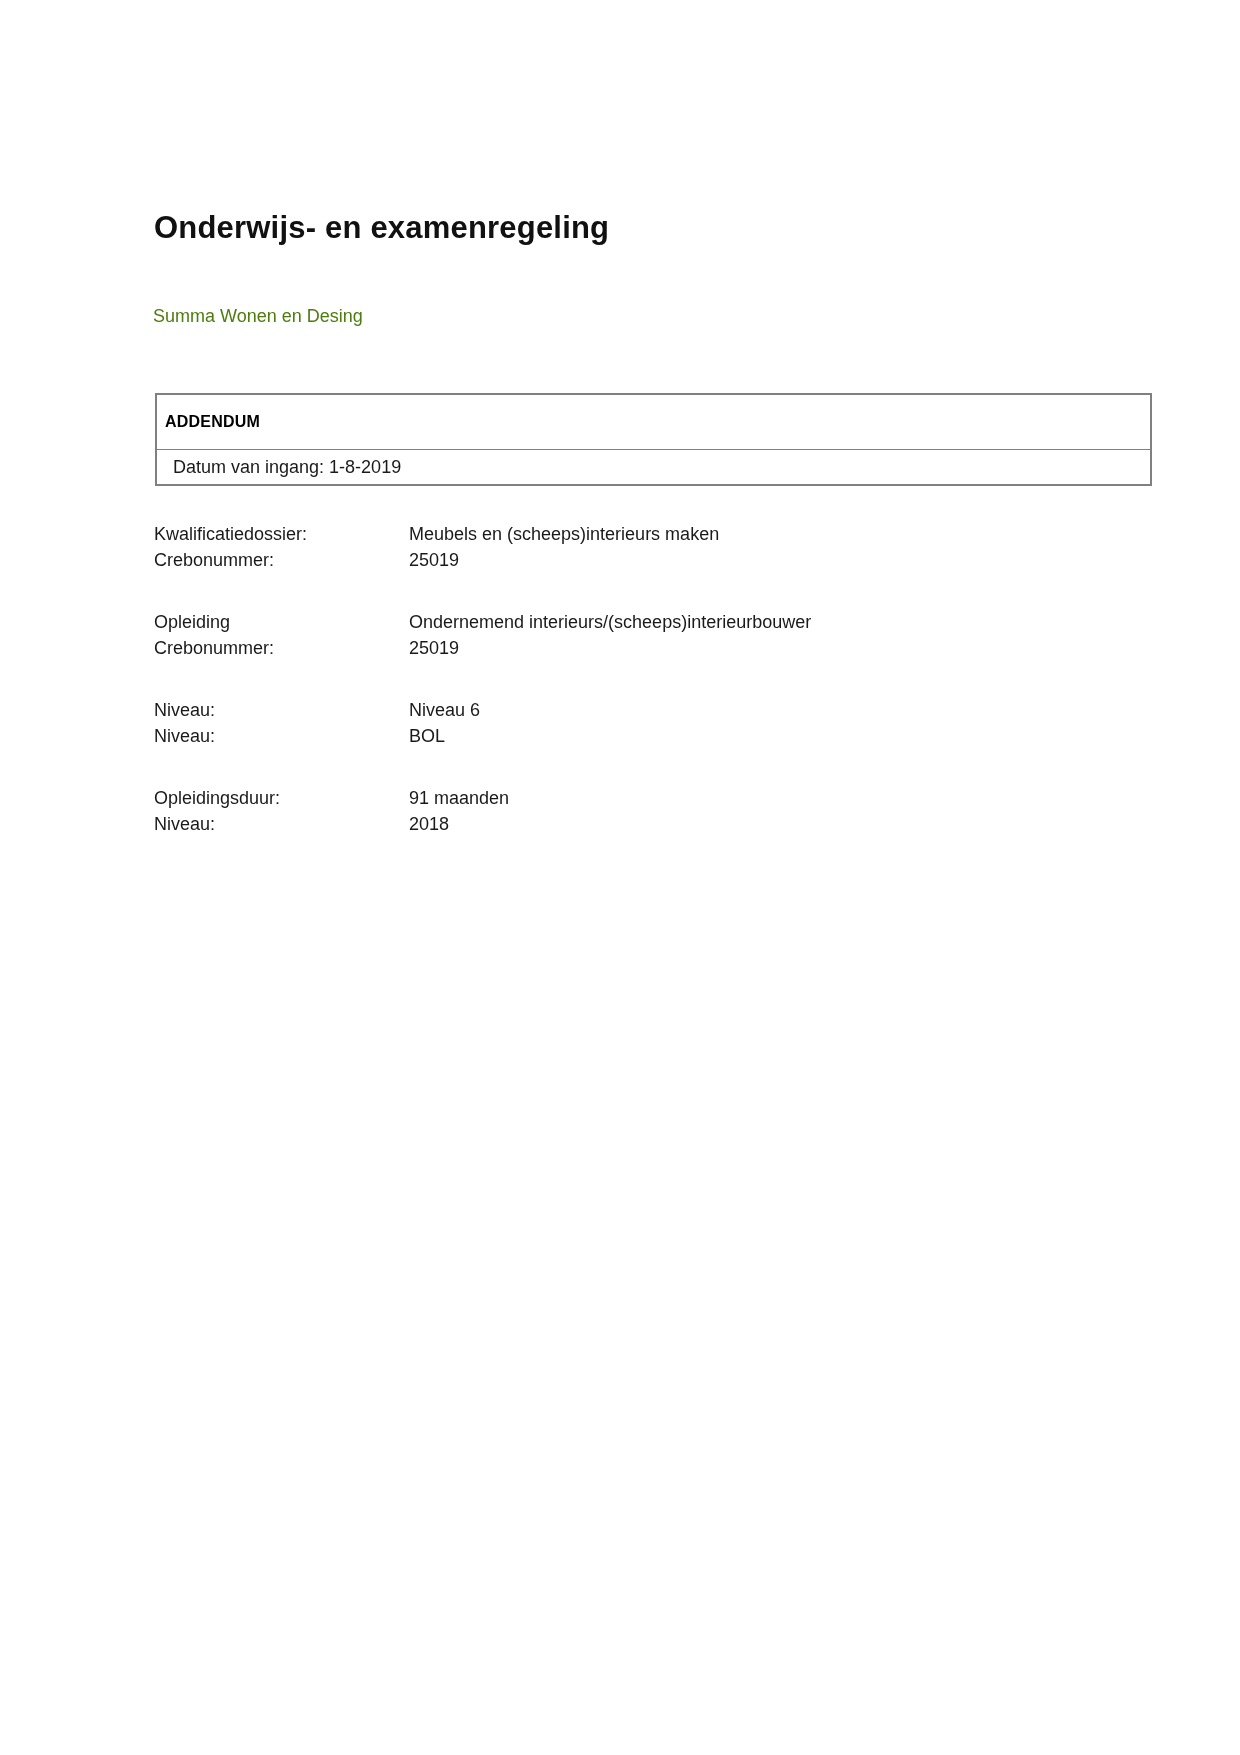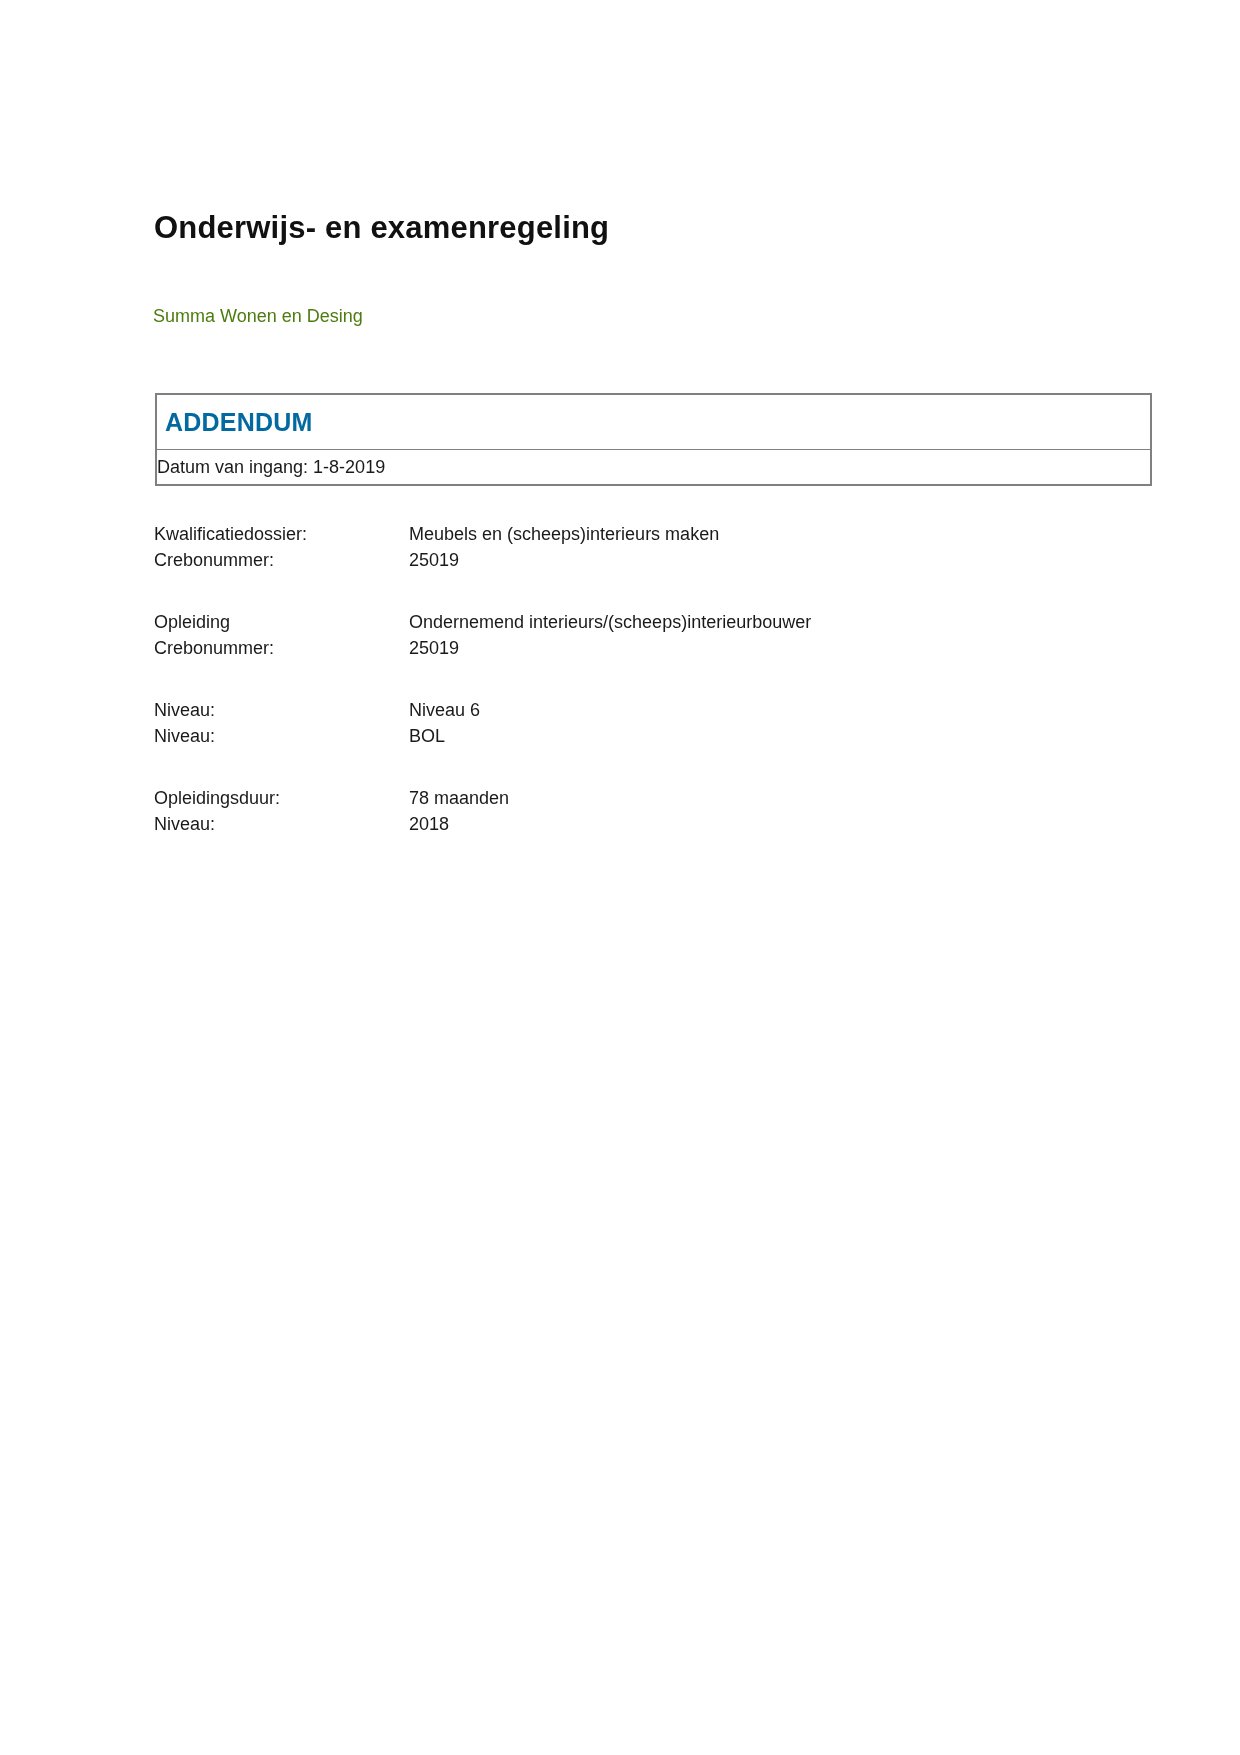--- a/index.html
+++ b/index.html
@@ -46,30 +46,30 @@
   }
   .addendum-heading-row {
     height: 55px;
     display: flex;
     align-items: center;
     padding-left: 8px;
     border-bottom: 1px solid #808080;
     box-sizing: border-box;
   }
   .addendum-heading {
-    font-size: 25px;
+    font-size: 16px;
     font-weight: bold;
-    color: #0369a1;
+    color: #000000;
     letter-spacing: 0.2px;
   }
   .addendum-date-row {
     height: 34px;
     display: flex;
     align-items: center;
-    padding-left: 0;
+    padding-left: 16px;
     box-sizing: border-box;
   }
   .addendum-date {
     font-size: 18px;
     color: #1a1a1a;
   }
   .details {
     position: absolute;
     left: 137px;
     top: 521px;
@@ -140,21 +140,21 @@
       </div>
       <div class="detail-row">
         <span class="detail-label">Niveau:</span>
         <span class="detail-value">BOL</span>
       </div>
     </div>
 
     <div class="detail-block">
       <div class="detail-row">
         <span class="detail-label">Opleidingsduur:</span>
-        <span class="detail-value">78 maanden</span>
+        <span class="detail-value">91 maanden</span>
       </div>
       <div class="detail-row">
         <span class="detail-label">Niveau:</span>
         <span class="detail-value">2018</span>
       </div>
     </div>
 
   </div>
 
 </div>

